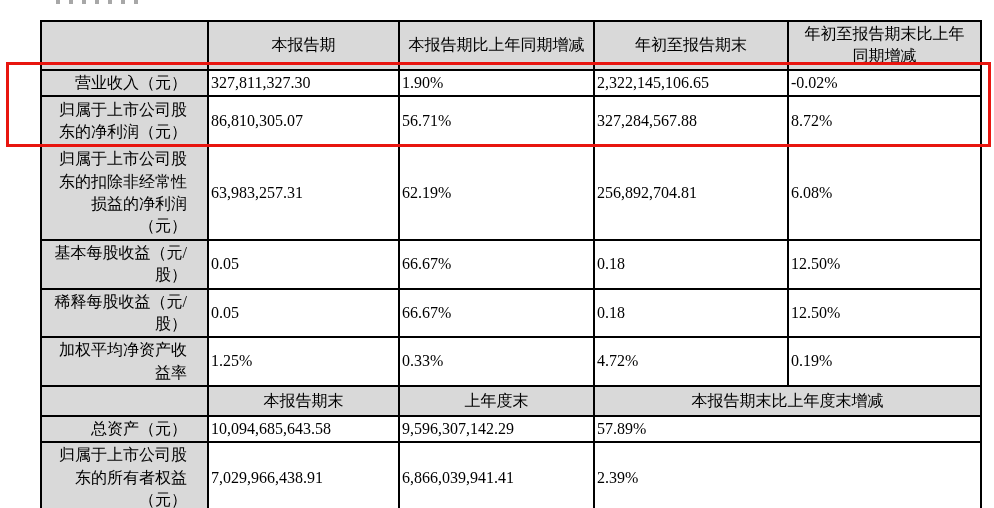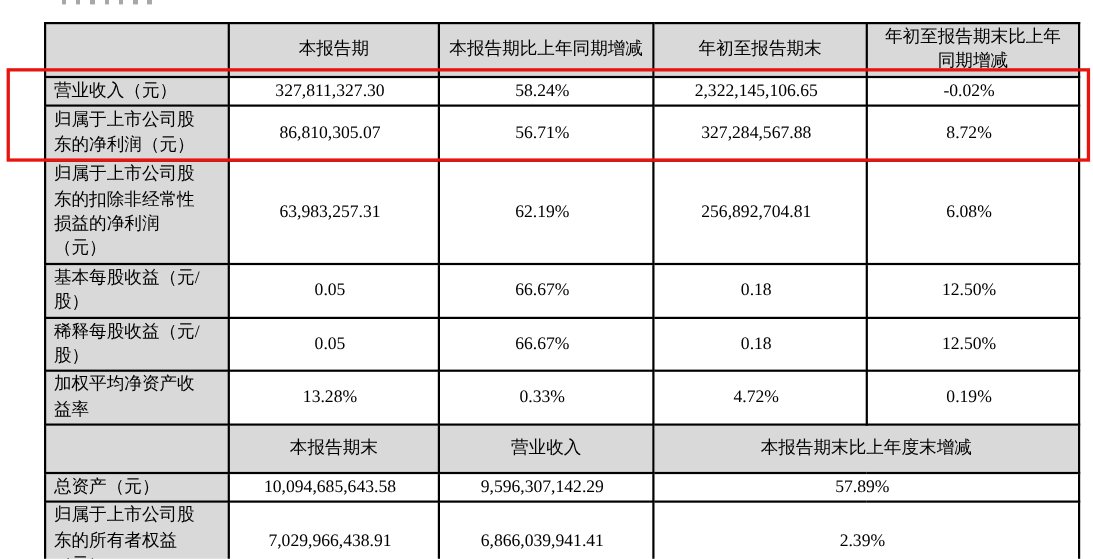--- a/index.html
+++ b/index.html
@@ -17,28 +17,28 @@
     position:absolute;left:40px;top:20px;width:940px;
     border-collapse:collapse;table-layout:fixed;
   }
   table.fin td{
     border:2px solid #000;
     font-size:16px;line-height:1.4;vertical-align:middle;
     overflow:hidden;
   }
   .gray{background:#d9d9d9;}
   .hdr{text-align:center;padding:1px 8px;}
-  .lbl{text-align:left;padding:1px 20px 1px 7px;}
-  .num{text-align:center;padding:1px 9px 1px 2px;}
+  .lbl{text-align:right;padding:1px 20px 1px 7px;}
+  .num{text-align:left;padding:1px 9px 1px 2px;}
   .ctr{text-align:center;padding:1px 4px;}
   .thick-top td{border-top:3px solid #000;}
   tr.last td{border-bottom:3px solid #000;}
   
   .rh46{height:46px}.rh24{height:24px}.rh50{height:50px}.rh70{height:70px}
-  .rh48{height:48px}.rh49{height:41px}.rh45{height:45px}.rh26{height:44px}
+  .rh48{height:48px}.rh49{height:41px}.rh45{height:45px}.rh26{height:30px}
   .rh25{height:25px}.rh51{height:51px}
   .red-box{
     position:absolute;left:6px;top:62px;width:979px;height:79px;
     border:3px solid #e8150f;pointer-events:none;background:transparent;
   }
 </style>
 </head>
 <body>
 
 <div class="clipped-fragment"></div>
@@ -57,21 +57,21 @@
       <td class="gray"></td>
       <td class="gray hdr">本报告期</td>
       <td class="gray hdr">本报告期比上年同期增减</td>
       <td class="gray hdr">年初至报告期末</td>
       <td class="gray hdr">年初至报告期末比上年同期增减</td>
     </tr>
 
     <tr class="rh24">
       <td class="gray lbl">营业收入（元）</td>
       <td class="num">327,811,327.30</td>
-      <td class="num">58.24%</td>
+      <td class="num">1.90%</td>
       <td class="num">2,322,145,106.65</td>
       <td class="num">-0.02%</td>
     </tr>
 
     <tr class="rh50">
       <td class="gray lbl">归属于上市公司股东的净利润（元）</td>
       <td class="num">86,810,305.07</td>
       <td class="num">56.71%</td>
       <td class="num">327,284,567.88</td>
       <td class="num">8.72%</td>
@@ -97,30 +97,30 @@
     <tr class="rh48">
       <td class="gray lbl">稀释每股收益（元/股）</td>
       <td class="num">0.05</td>
       <td class="num">66.67%</td>
       <td class="num">0.18</td>
       <td class="num">12.50%</td>
     </tr>
 
     <tr class="rh45">
       <td class="gray lbl">加权平均净资产收益率</td>
-      <td class="num">13.28%</td>
+      <td class="num">1.25%</td>
       <td class="num">0.33%</td>
       <td class="num">4.72%</td>
       <td class="num">0.19%</td>
     </tr>
 
     <tr class="rh26 thick-top">
       <td class="gray"></td>
       <td class="gray hdr">本报告期末</td>
-      <td class="gray hdr">营业收入</td>
+      <td class="gray hdr">上年度末</td>
       <td class="gray hdr" colspan="2">本报告期末比上年度末增减</td>
     </tr>
 
     <tr class="rh25">
       <td class="gray lbl">总资产（元）</td>
       <td class="num">10,094,685,643.58</td>
       <td class="num">9,596,307,142.29</td>
       <td class="num" colspan="2">57.89%</td>
     </tr>
 

